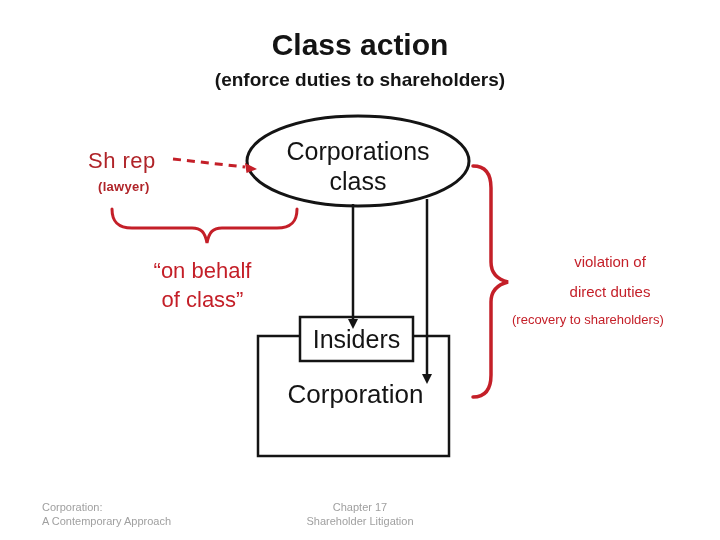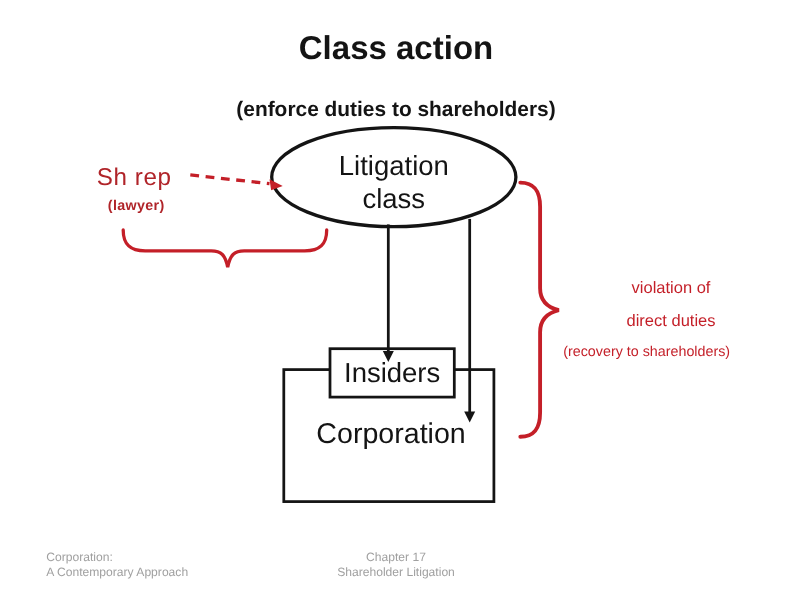--- a/index.html
+++ b/index.html
@@ -17,21 +17,21 @@
     overflow:hidden;
   }
   .abs{position:absolute;}
   .svg-layer{position:absolute;left:0;top:0;width:720px;height:540px;}
   .title{
     left:0;top:27px;width:720px;text-align:center;
     font-size:30px;font-weight:bold;color:var(--ink);line-height:36px;
   }
   .subtitle{
     left:0;top:68px;width:720px;text-align:center;
-    font-size:19px;font-weight:bold;color:var(--ink);line-height:24px;margin-top:20px;
+    font-size:19px;font-weight:bold;color:var(--ink);line-height:24px;
   }
   .sh-rep{
     left:88px;top:148px;width:110px;
     font-size:22px;color:var(--dark-red);letter-spacing:.5px;line-height:26px;
   }
   .lawyer{
     left:98px;top:179px;width:110px;
     font-size:13px;font-weight:bold;color:var(--dark-red);letter-spacing:.3px;
   }
   .ellipse-label{
@@ -97,24 +97,28 @@
              C496,285 491,292 491,302 L491,375 C491,389 486,397 473,397" fill="none" class="stroke-red" stroke-width="3.5" stroke-linecap="round"></path>
   </svg>
 
   <div class="abs title">Class action</div>
   <div class="abs subtitle">(enforce duties to shareholders)</div>
 
   <div class="abs lawyer">(lawyer)</div>
   <div class="abs sh-rep">Sh rep</div>
 
   <div class="abs ellipse-label">
-    <span>Litigation</span><br>
+    <span>Corporations</span><br>
     <span>class</span>
   </div>
 
+  <div class="abs on-behalf">
+    <span>“on behalf</span><br>
+    <span>of class”</span>
+  </div>
 
   <div class="abs insiders-label">Insiders</div>
   <div class="abs corporation-label">Corporation</div>
 
   <div class="abs violation">
     <span>violation of</span><br>
     <span>direct duties</span>
   </div>
   <div class="abs recovery">(recovery to shareholders)</div>
 

